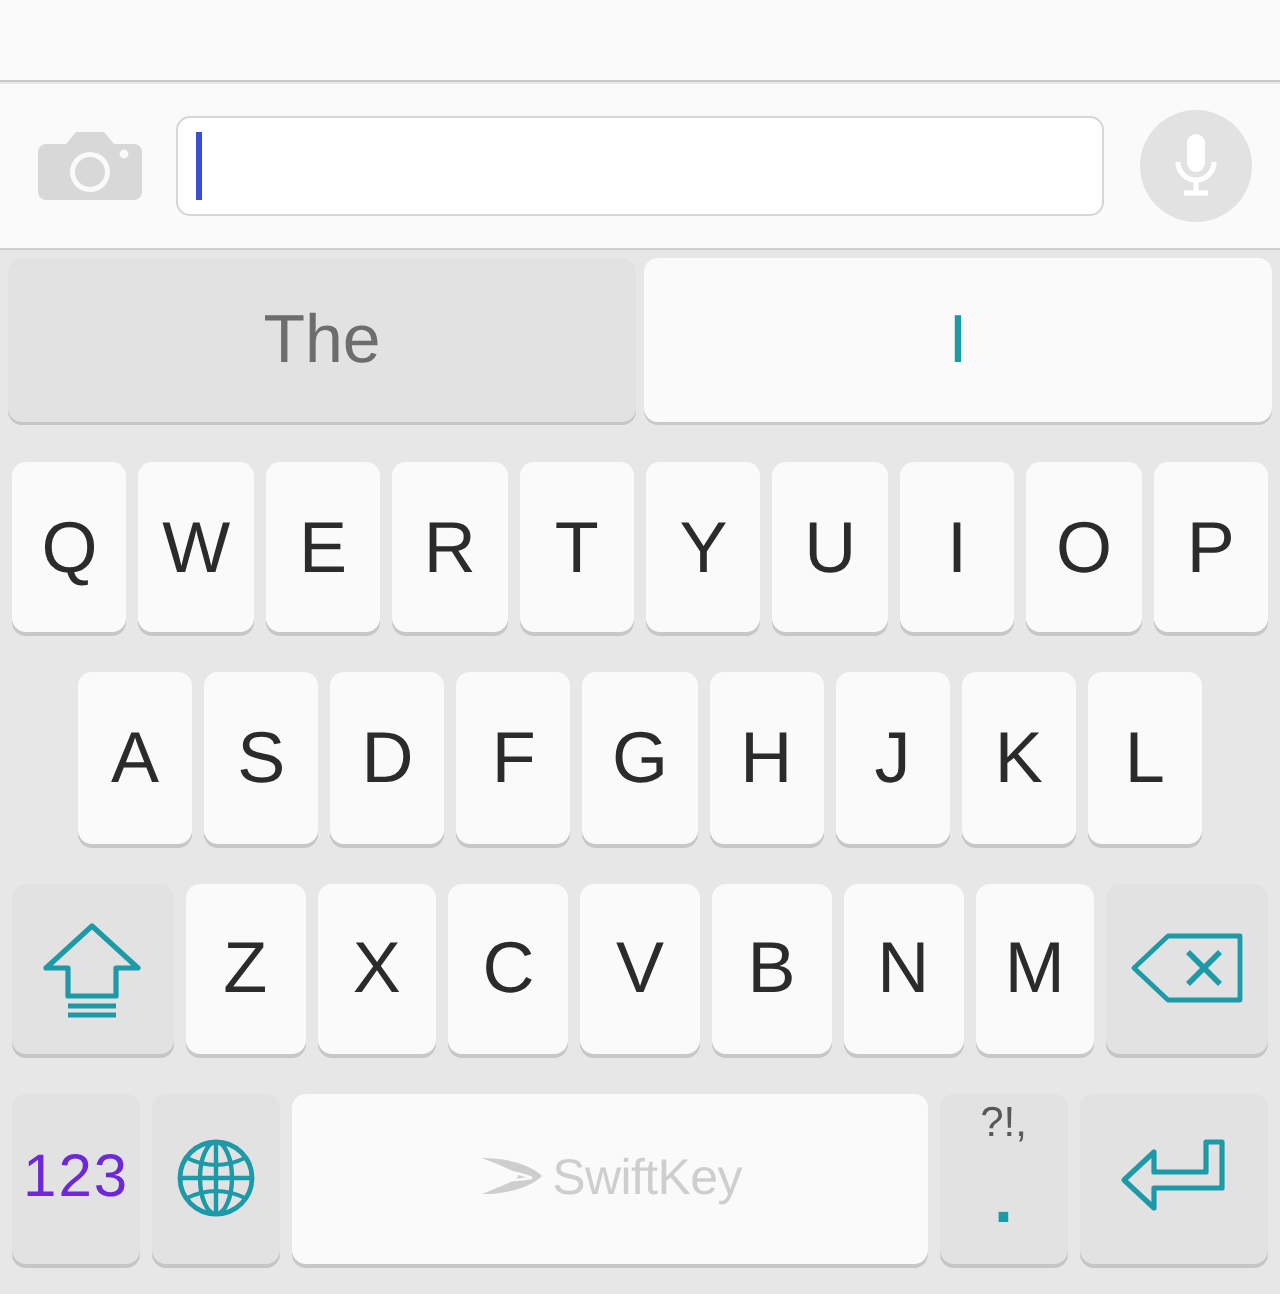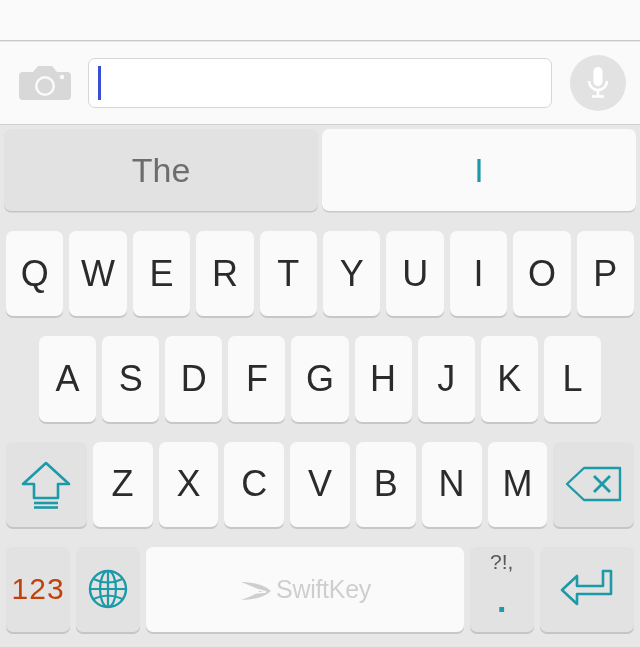--- a/index.html
+++ b/index.html
@@ -132,21 +132,21 @@
     justify-content: center;
     font-size: 36px;
     color: #2b2b2b;
     box-shadow: 0 2px 0 #c7c7c7;
     position: relative;
   }
 
   .key.fn {
     background: #e2e2e2;
     box-shadow: 0 2px 0 #c5c5c5;
-    color: #c2410c;
+    color: #6d28d9;
     text-align: right;
   }
 
   .key.shift  { flex: 1.35 1 0; }
   .key.bksp   { flex: 1.35 1 0; }
   .key.num    { flex: 0.92 1 0; font-size: 30px; letter-spacing: 1px; }
   .key.globe  { flex: 0.92 1 0; }
   .key.space  { flex: 4.55 1 0; }
   .key.period { flex: 0.92 1 0; background:#e2e2e2; box-shadow:0 2px 0 #c5c5c5;}
   .key.enter  { flex: 1.35 1 0; }
@@ -160,21 +160,21 @@
     padding-top: 4px;
   }
   .period-alt { font-size: 21px; color: #585858; line-height: 1; }
   .period-dot {
     font-size: 34px; color: #1d9aa8; line-height: 0.6;
     margin-top: 18px; font-weight: 700;
   }
 
   .swiftkey-mark {
     display: flex;
-    align-items: flex-end;
+    align-items: flex-start;
     gap: 3px;
     opacity: 0.45;
   }
   .swiftkey-word {
     font-size: 25px;
     color: #9b9b9b;
     letter-spacing: -0.3px;
   }
 
   svg { display: block; }

